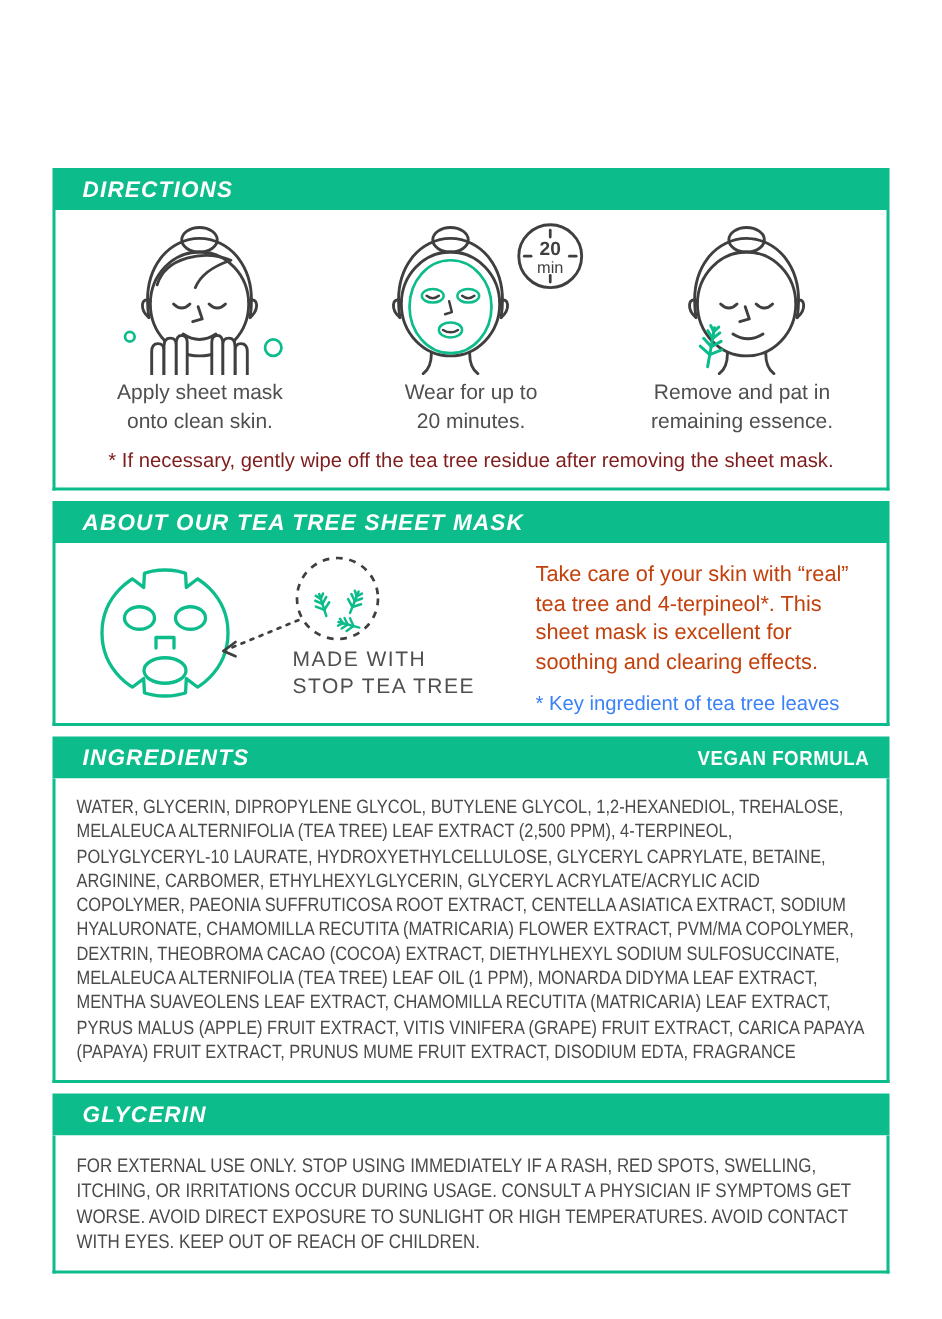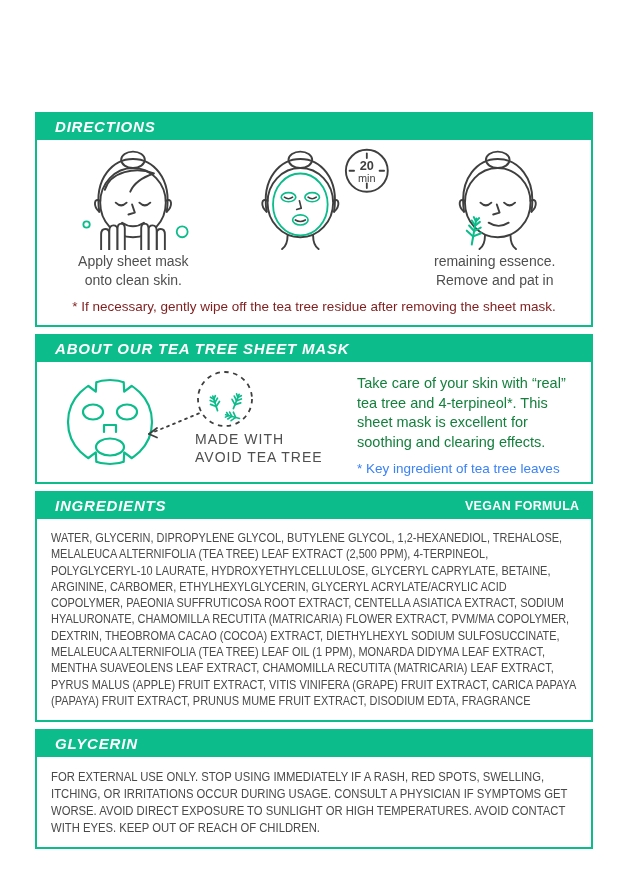--- a/index.html
+++ b/index.html
@@ -47,21 +47,21 @@
   }
   
   .about-box{display:flex;align-items:flex-start;padding:4px 10px 6px 16px;}
   .about-illus{position:relative;width:300px;height:104px;flex:0 0 auto;}
   .made-with{
     position:absolute;left:142px;top:64px;
     font-size:14px;line-height:18px;letter-spacing:1px;color:#4f4f4f;
   }
   .made-with span{display:block;}
   .about-text{flex:1;padding:8px 4px 0 4px;}
-  .about-body{font-size:14.5px;line-height:19.5px;color:#15803d;}
+  .about-body{font-size:14.5px;line-height:19.5px;color:#c2410c;}
   .about-foot{font-size:13.5px;color:#3b82f6;margin-top:9px;}
   
   .cond{
     font-size:12.8px;line-height:16.3px;color:#4a4a4a;
     width:117%;transform:scaleX(.855);transform-origin:0 0;
   }
   .ing-box{padding:11px 14px 11px 14px;}
   .caut-box{padding:11px 14px 11px 14px;}
   svg text{font-family:"Liberation Sans","DejaVu Sans",sans-serif;}
 </style>
@@ -139,20 +139,24 @@
                 <g stroke="#3f3f3f" stroke-width="2" stroke-linecap="round">
                   <path d="M 143 6 V 11"></path>
                     <path d="M 162 25 H 157"></path>
                   <path d="M 143 44 V 39"></path>
                     <path d="M 124 25 H 129"></path>
                 </g>
                 <text x="143" y="24" text-anchor="middle" font-size="14" font-weight="bold" fill="#3f3f3f">20</text>
                 <text x="143" y="37.5" text-anchor="middle" font-size="12" fill="#3f3f3f">min</text>
               </g>
             </svg>
+            <div class="caption">
+              <span>Wear for up to</span>
+              <span>20 minutes.</span>
+            </div>
           </div>
 
           <div class="step">
             <svg width="150" height="102" viewBox="0 0 150 112">
               <g fill="none" stroke="#3f3f3f" stroke-width="2.1" stroke-linecap="round" stroke-linejoin="round">
                 <ellipse cx="78" cy="13" rx="13" ry="9"></ellipse>
                 <path d="M 41 70 C 35 32 57 12 78 12 C 99 12 121 32 115 70"></path>
                 <ellipse cx="78" cy="60" rx="36" ry="38"></ellipse>
                 <path d="M 42 58 C 35 54 34 64 41 70"></path>
                 <path d="M 114 58 C 121 54 122 64 115 70"></path>
@@ -169,22 +173,22 @@
                   <path d="M 0 -6 L 8 -11"></path>
                 <path d="M 0 -12 L -6.5 -17"></path>
                   <path d="M 0 -12 L 6.5 -17"></path>
                 <path d="M 0 -18 L -4.5 -23"></path>
                   <path d="M 0 -18 L 4.5 -23"></path>
                 <path d="M 0 -23 L -3 -27"></path>
                   <path d="M 0 -23 L 3 -27"></path>
               </g>
             </svg>
             <div class="caption">
+              <span>Remove and pat in</span>
               <span>remaining essence.</span>
-              <span>Remove and pat in</span>
             </div>
           </div>
 
         </div>
         <p class="footnote">* If necessary, gently wipe off the tea tree residue after removing the sheet mask.</p>
       </div>
     </section>
 
     <section>
       <div class="bar">
@@ -229,21 +233,21 @@
                 <path d="M 96 68 L 104 71.5"></path>
             </g>
 
             <circle cx="172" cy="33" r="27" fill="none" stroke="#3f3f3f" stroke-width="1.8" stroke-dasharray="4.5 4.5"></circle>
             <use href="#fernA" transform="translate(164,43) rotate(-18) scale(0.85)"></use>
             <use href="#fernA" transform="translate(181,41) rotate(22) scale(0.85)"></use>
             <use href="#fernA" transform="translate(185,52) rotate(-75) scale(0.8)"></use>
           </svg>
           <div class="made-with">
             <span>MADE WITH</span>
-            <span>AVOID TEA TREE</span>
+            <span>STOP TEA TREE</span>
           </div>
         </div>
         <div class="about-text">
           <p class="about-body">Take care of your skin with “real” tea tree and 4-terpineol*. This sheet mask is excellent for soothing and clearing effects.</p>
           <p class="about-foot">* Key ingredient of tea tree leaves</p>
         </div>
       </div>
     </section>
 
     <section>

